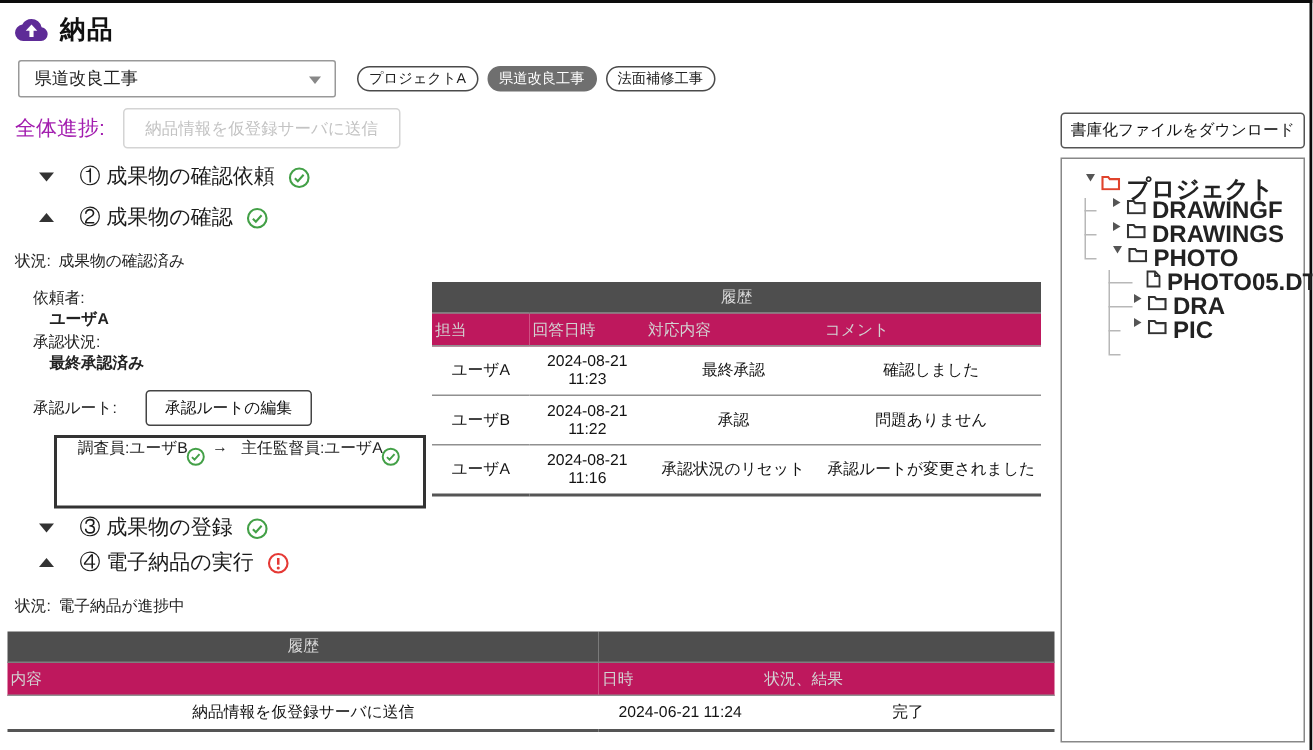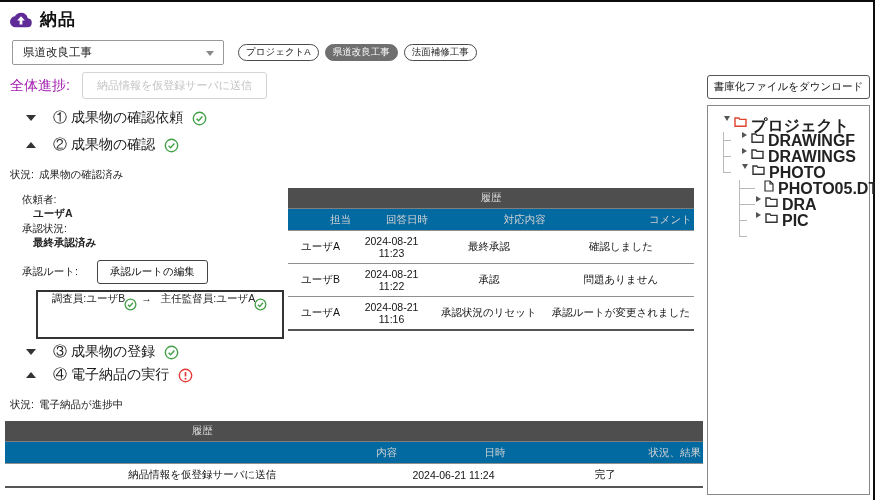--- a/index.html
+++ b/index.html
@@ -40,21 +40,21 @@
   .route-box { position:absolute; left:36px; top:288px; width:248px; height:49px; border:2px solid #333;
                display:flex; align-items:flex-start; justify-content:center; font-size:10.5px; font-weight:normal; color:#222; }
   .sub-check { position:relative; top:6px; left:-1px; display:inline-flex; }
   .arrow-txt { margin:0 9px 0 3px; }
 
   table { border-collapse:collapse; position:absolute; font-size:10.5px; table-layout:fixed; background:#fff; }
   .t1 { left:288px; top:186px; width:406px; }
   .t2 { left:5px;  top:419px; width:698px; }
   th.cap { background:#4e4e4e; color:#dcdcdc; font-weight:normal; padding:3px 2px; border-bottom:1px solid #7e7e7e;
            text-align:center; font-size:10.5px; }
-  th.col { background:#0369a1; color:#d2d2d2; font-weight:normal; padding:3.5px 2px; font-size:10.5px; text-align:right; }
+  th.col { background:#be185d; color:#d2d2d2; font-weight:normal; padding:3.5px 2px; font-size:10.5px; text-align:left; }
   td { border-top:1px solid #909090; text-align:center; padding:4px 2px; color:#131313; }
   tr.last td { border-bottom:2px solid #555; }
 
   .sidebtn { position:absolute; left:707px; top:73px; width:163px; height:24px; border:1px solid #555; border-radius:3px;
              background:#fff; font-size:10.5px; color:#111; font-family:inherit; cursor:pointer; }
   .treebox { position:absolute; left:707px; top:103px; width:163px; height:390px; border:1px solid #888; background:#fff;
              padding:10px 0 0 8px; }
   .trow { height:16px; display:flex; align-items:flex-start; font-size:16px; font-weight:bold; color:#222; cursor:pointer; }
   .ticon { margin-right:4px; display:flex; }
   .t-dn { width:0; height:0; border-top:5px solid #555; border-left:3.5px solid transparent; border-right:3.5px solid transparent; margin-right:4px; }

